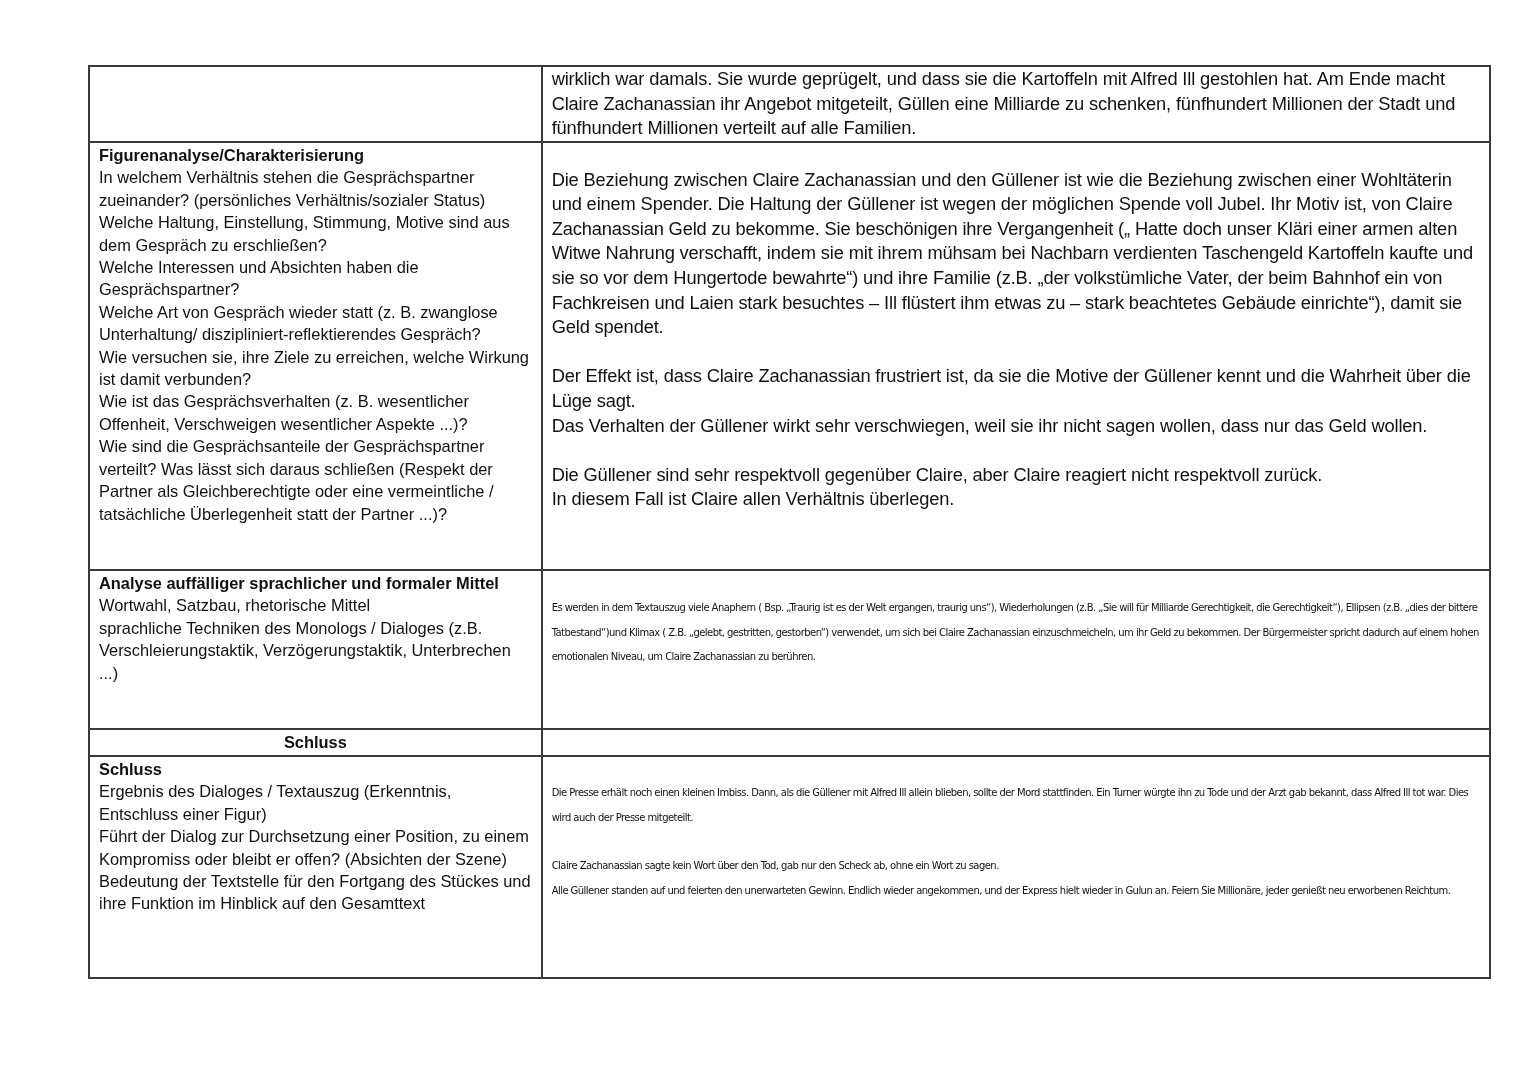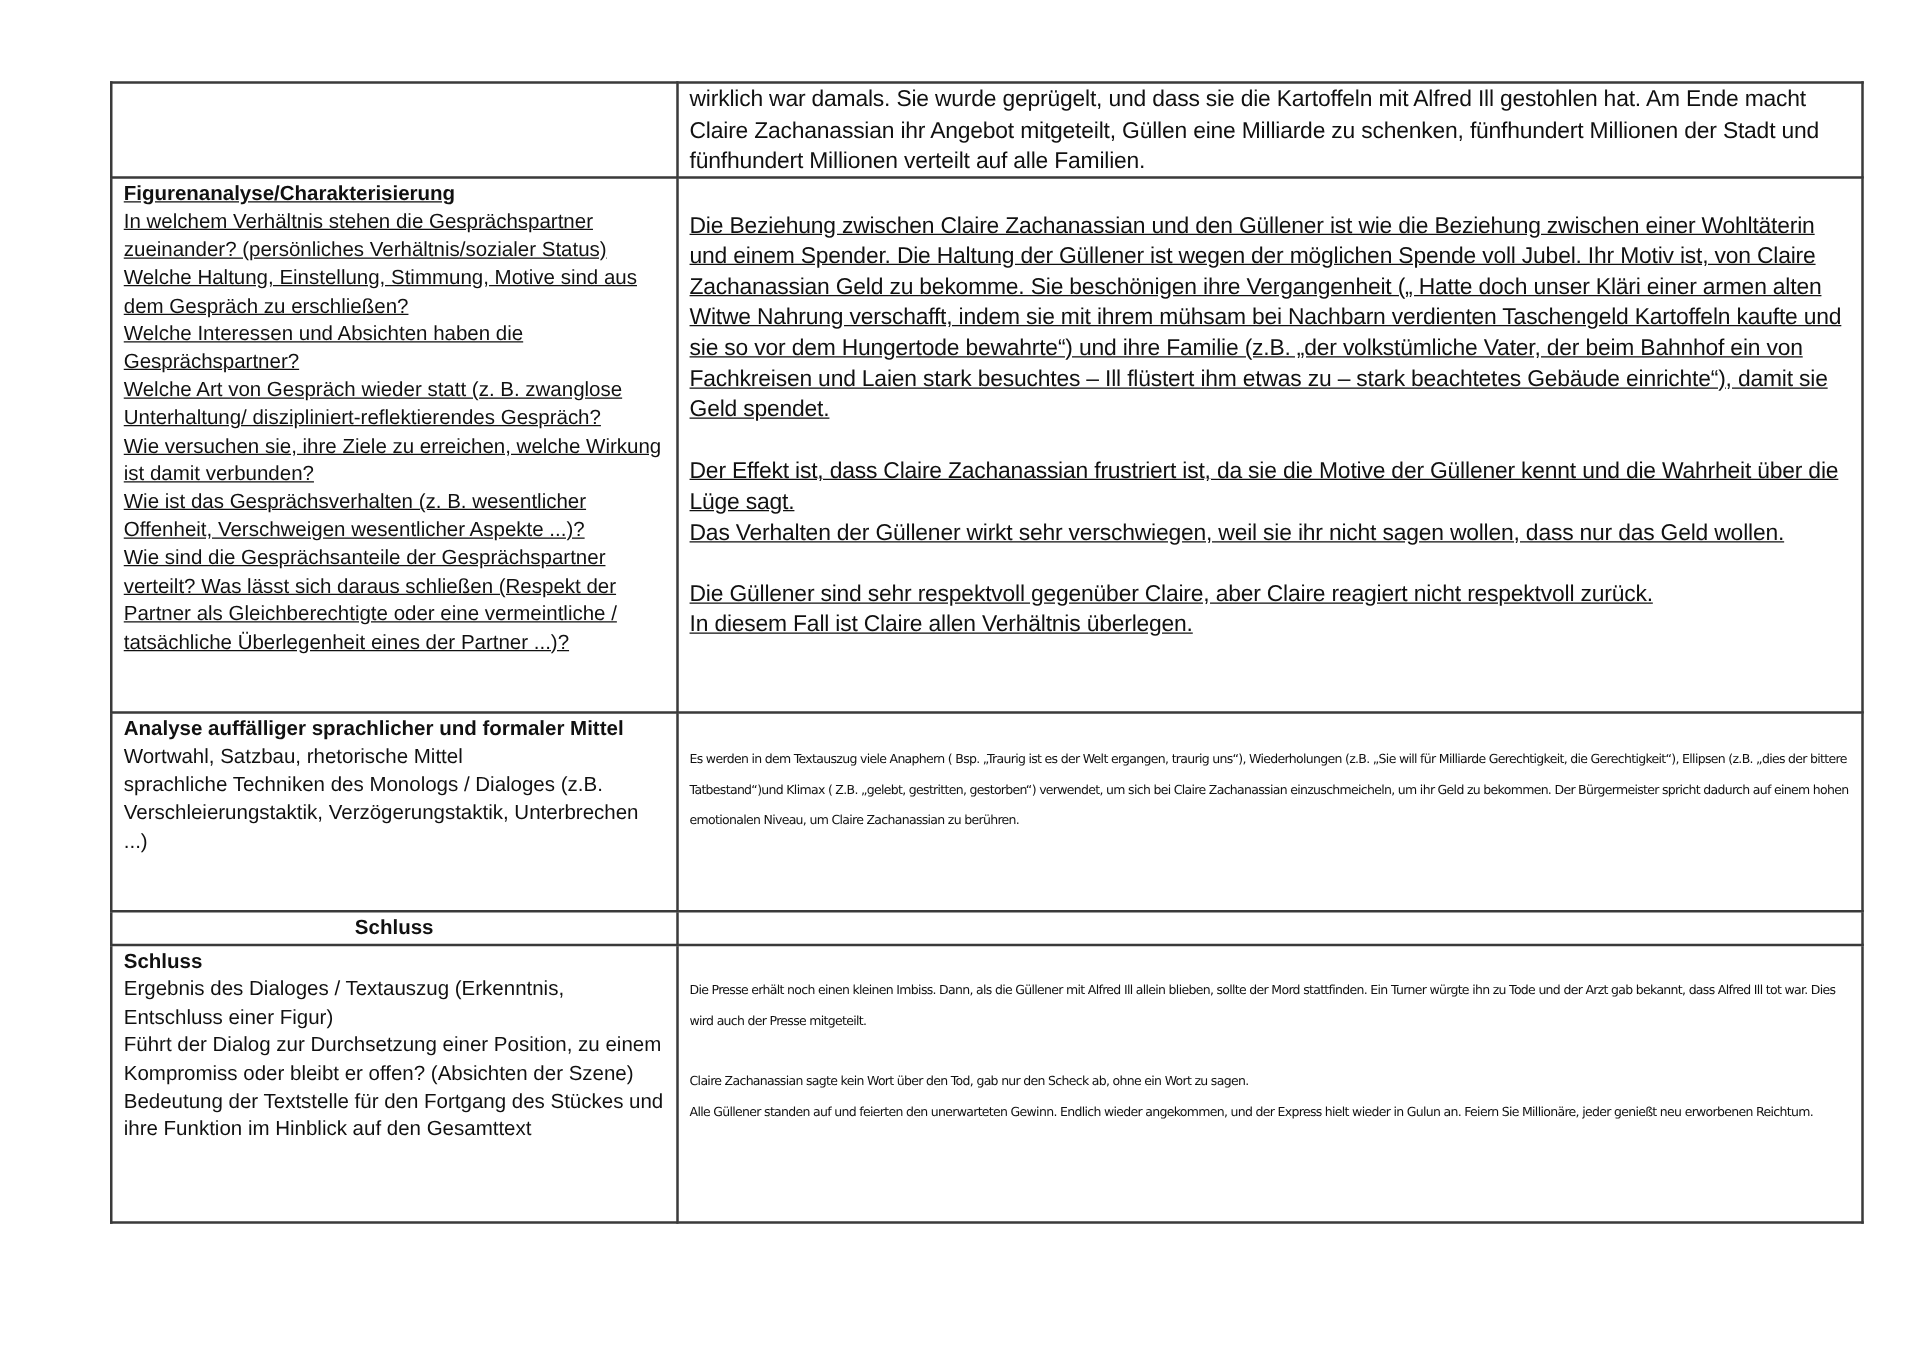--- a/index.html
+++ b/index.html
@@ -68,21 +68,21 @@
     .section-title {
       font-family: "Liberation Sans", sans-serif;
       font-weight: bold;
       font-size: 16.4px;
       line-height: 23px;
       text-align: center;
       padding: 1px 0 0 0 !important;
     }
 
     tr.r1 td { height: 73px; }
-    tr.r2 td { height: 425px; text-decoration: underline; }
+    tr.r2 td { height: 425px; }
     tr.r3 td { height: 156px; }
     tr.r4 td { height: 24px; }
     tr.r5 td { height: 219px; }
   </style>
 </head>
 <body>
 
 <table class="doc-table">
   <colgroup>
     <col class="col-left">
@@ -101,21 +101,21 @@
 
   <tr class="r2">
     <td class="left-cell">
       <span class="heading">Figurenanalyse/Charakterisierung</span>
       <span class="line">In welchem Verhältnis stehen die Gesprächspartner zueinander? (persönliches Verhältnis/sozialer Status)</span>
       <span class="line">Welche Haltung, Einstellung, Stimmung, Motive sind aus dem Gespräch zu erschließen?</span>
       <span class="line">Welche Interessen und Absichten haben die Gesprächspartner?</span>
       <span class="line">Welche Art von Gespräch wieder statt (z. B. zwanglose Unterhaltung/ diszipliniert-reflektierendes Gespräch?</span>
       <span class="line">Wie versuchen sie, ihre Ziele zu erreichen, welche Wirkung ist damit verbunden?</span>
       <span class="line">Wie ist das Gesprächsverhalten (z. B. wesentlicher Offenheit, Verschweigen wesentlicher Aspekte ...)?</span>
-      <span class="line">Wie sind die Gesprächsanteile der Gesprächspartner verteilt? Was lässt sich daraus schließen (Respekt der Partner als Gleichberechtigte oder eine vermeintliche / tatsächliche Überlegenheit eines der Partner ...)?</span>
+      <span class="line">Wie sind die Gesprächsanteile der Gesprächspartner verteilt? Was lässt sich daraus schließen (Respekt der Partner als Gleichberechtigte oder eine vermeintliche / tatsächliche Überlegenheit statt der Partner ...)?</span>
     </td>
     <td class="right-arial">
       <span class="gap"></span>
       <span class="para">Die Beziehung zwischen Claire Zachanassian und den Güllener ist wie die Beziehung zwischen einer Wohltäterin und einem Spender. Die Haltung der Güllener ist wegen der möglichen Spende voll Jubel. Ihr Motiv ist, von Claire Zachanassian Geld zu bekomme. Sie beschönigen ihre Vergangenheit („ Hatte doch unser Kläri einer armen alten Witwe Nahrung verschafft, indem sie mit ihrem mühsam bei Nachbarn verdienten Taschengeld Kartoffeln kaufte und sie so vor dem Hungertode bewahrte“) und ihre Familie (z.B. „der volkstümliche Vater, der beim Bahnhof ein von Fachkreisen und Laien stark besuchtes – Ill flüstert ihm etwas zu – stark beachtetes Gebäude einrichte“), damit sie Geld spendet.</span>
       <span class="gap"></span>
       <span class="para">Der Effekt ist, dass Claire Zachanassian frustriert ist, da sie die Motive der Güllener kennt und die Wahrheit über die Lüge sagt.</span>
       <span class="para">Das Verhalten der Güllener wirkt sehr verschwiegen, weil sie ihr nicht sagen wollen, dass nur das Geld wollen.</span>
       <span class="gap"></span>
       <span class="para">Die Güllener sind sehr respektvoll gegenüber Claire, aber Claire reagiert nicht respektvoll zurück.</span>
       <span class="para">In diesem Fall ist Claire allen Verhältnis überlegen.</span>

